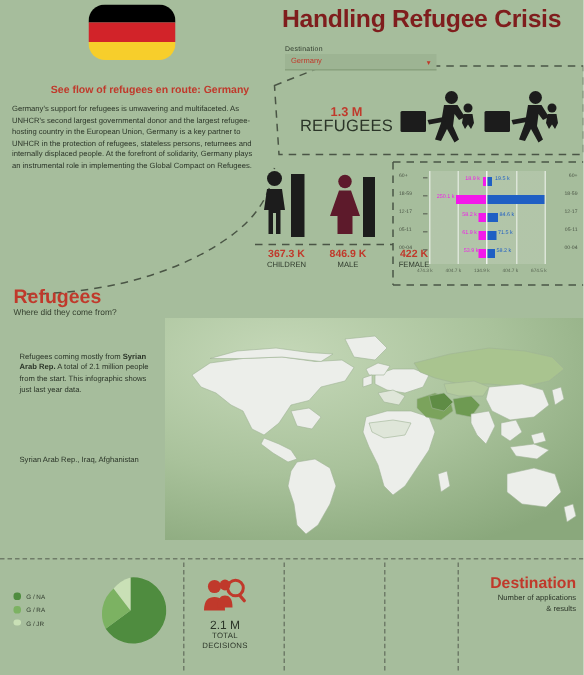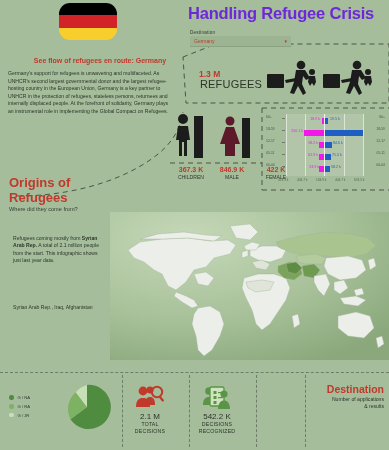--- a/index.html
+++ b/index.html
@@ -24,21 +24,21 @@
   }
   .flag .band { width: 100%; height: 33.34%; }
   .flag .b1 { background: #000000; }
   .flag .b2 { background: #d22329; }
   .flag .b3 { background: #f7ce2b; }
 
   .main-title {
     position: absolute; left: 188px; top: 4px;
     width: 200px;
     font-size: 16.5px; font-weight: bold;
-    color: #6d28d9;
+    color: #7f1d1d;
     letter-spacing: -0.2px;
     line-height: 19px;
   }
   .dest-label {
     position: absolute; left: 190px; top: 30px;
     font-size: 4.6px; color: #2f3a2c; letter-spacing: .2px;
   }
   .dest-select {
     position: absolute; left: 190px; top: 36px;
     width: 101px; height: 11px;
@@ -88,21 +88,21 @@
     width: 100px;
     font-size: 5.1px; line-height: 7.4px; color: #2b3528;
   }
 
   
   .dash-svg { position: absolute; left: 0; top: 0; pointer-events: none; }
 
   
   .callout-num {
     position: absolute; left: 199px; top: 69px;
-    width: 64px; text-align: left;
+    width: 64px; text-align: center;
     font-size: 8.5px; font-weight: bold; color: #c0392b;
   }
   .callout-word {
     position: absolute; left: 193px; top: 78px;
     width: 76px; text-align: center;
     font-size: 11px; color: #2b3528; letter-spacing: .2px;
   }
 
   
   .demo-stat {
@@ -234,21 +234,21 @@
   <div class="dest-label">Destination</div>
   <div class="dest-select">
     <span class="val">Germany</span>
     <span class="caret">▾</span>
   </div>
 
   <div class="sub-head">See flow of refugees en route: Germany</div>
   <div class="body-copy">Germany's support for refugees is unwavering and multifaceted. As UNHCR's second largest governmental donor and the largest refugee-hosting country in the European Union, Germany is a key partner to UNHCR in the protection of refugees, stateless persons, returnees and internally displaced people. At the forefront of solidarity, Germany plays an instrumental role in implementing the Global Compact on Refugees.</div>
 
   <div class="origins-title">
-    <span>Origins of</span><br>
+    <br>
     <span>Refugees</span>
   </div>
   <div class="origins-sub">Where did they come from?</div>
   <div class="origins-note">
     <span>Refugees coming mostly from </span><b>Syrian Arab Rep.</b><span> A total of 2.1 million people from the start. This infographic shows just last year data.</span>
   </div>
   <div class="origins-countries">Syrian Arab Rep., Iraq, Afghanistan</div>
 
   <div class="callout-num">1.3 M</div>
   <div class="callout-word">REFUGEES</div>
@@ -465,39 +465,20 @@
         <path d="M10,20 C10,14 12,12 15,12 C18,12 20,14 20,20 Z" fill="#c0392b"></path>
         <circle cx="22" cy="7" r="5.2" fill="none" stroke="#c0392b" stroke-width="2"></circle>
         <rect x="25.5" y="11" width="2.2" height="6" rx="1" fill="#c0392b" transform="rotate(-40 26.6 14)"></rect>
       </svg>
     </div>
     <span class="num">2.1 M</span>
     <span class="lbl">TOTAL</span>
     <span class="lbl">DECISIONS</span>
   </div>
 
-  <div class="stat" style="left:189px;">
-    <div class="ico">
-      <svg width="30" height="25" viewBox="0 0 30 25">
-        <circle cx="7" cy="6" r="3.8" fill="#5a9447"></circle>
-        <path d="M1,20 C1,14 3.5,12 7,12 C10.5,12 13,14 13,20 Z" fill="#5a9447"></path>
-        <rect x="8" y="2" width="14" height="19" rx="1.6" fill="#cfe3be" stroke="#5a9447" stroke-width="1.3"></rect>
-        <rect x="11.5" y="6" width="3" height="3" fill="#5a9447"></rect>
-        <rect x="11.5" y="11" width="3" height="3" fill="#5a9447"></rect>
-        <rect x="11.5" y="16" width="3" height="3" fill="#5a9447"></rect>
-        <rect x="16" y="7" width="5" height="1.2" fill="#5a9447"></rect>
-        <rect x="16" y="12" width="5" height="1.2" fill="#5a9447"></rect>
-        <circle cx="22" cy="9" r="3.6" fill="#5a9447"></circle>
-        <path d="M16,24 C16,18 19,15.5 22,15.5 C25,15.5 28,18 28,24 Z" fill="#5a9447"></path>
-      </svg>
-    </div>
-    <span class="num">542.2 K</span>
-    <span class="lbl">DECISIONS</span>
-    <span class="lbl">RECOGNIZED</span>
-  </div>
 
 
   <div class="apps-title">Destination</div>
   <div class="apps-sub">
     <span>Number of applications</span><br>
     <span>&amp; results</span>
   </div>
 
 </div>
 

